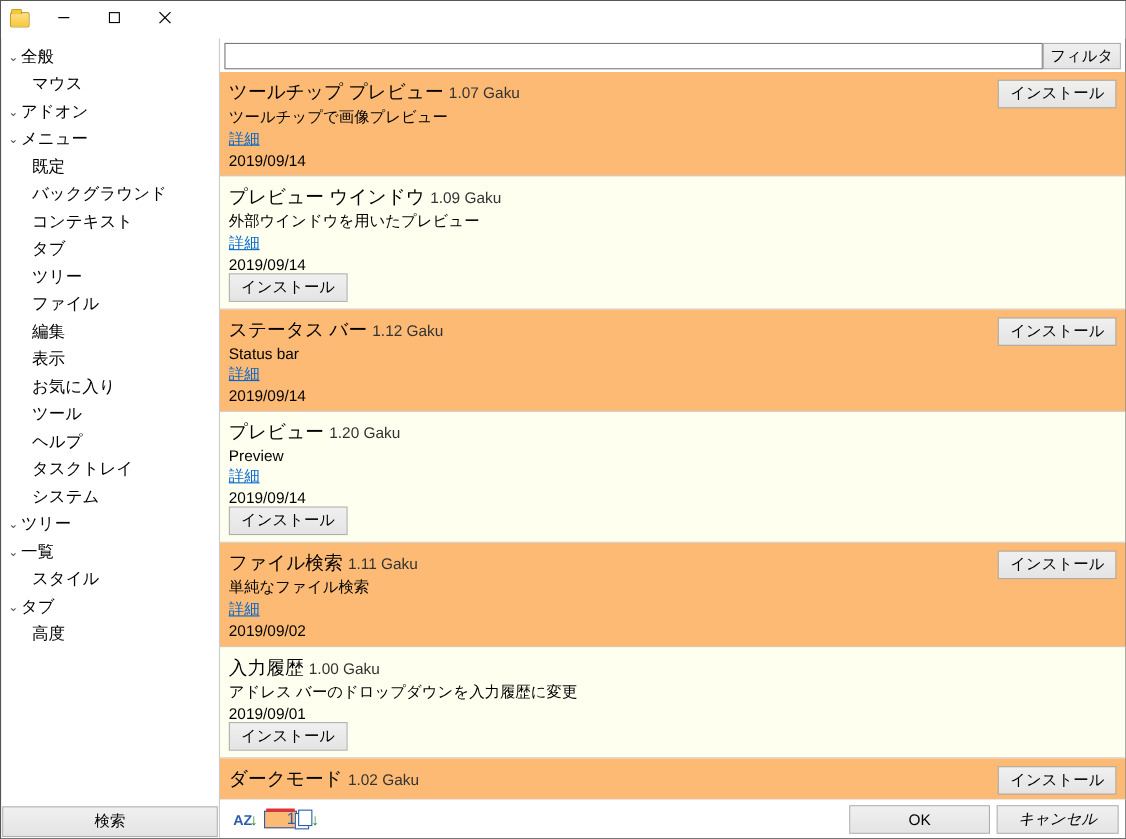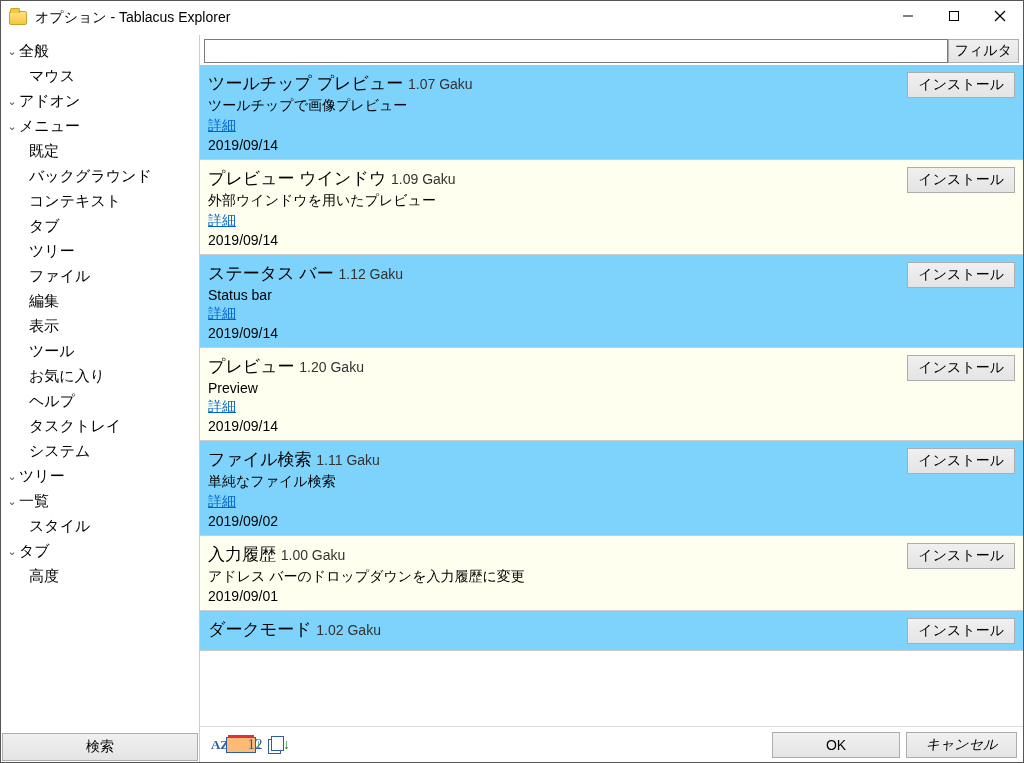--- a/index.html
+++ b/index.html
@@ -23,58 +23,57 @@
 .tree-node.child .tw { width: 0; }
 .tree-node.selected { background: #dcdcdc; }
 .search-btn { height: 28px; border: 1px solid #adadad; background: linear-gradient(#f0f0f0,#e4e4e4); font-size: 14px; margin: 0 1px 1px 1px; cursor: default; display:flex; align-items:center; justify-content:center; }
 
 .main { flex:1; display:flex; flex-direction:column; min-width:0; }
 .filterbar { height: 30px; display:flex; padding: 4px 4px 0 4px; gap:0; }
 .filter-input { flex:1; border: 1px solid #7a7a7a; padding: 2px 4px; font-size: 14px; background:#fff; height:24px;}
 .filter-btn { border:1px solid #adadad; background:linear-gradient(#f0f0f0,#e4e4e4); padding: 0 6px; font-size:14px; height:24px; display:flex; align-items:center; cursor:default;}
 
 .list { flex:1; overflow-y:auto; border-top: 0; }
-.addon { border-bottom: 1px solid #ccc; padding: 7px 8px 6px 8px; display:flex; background:#7dd3fc; }
-.addon.alt { background:#fffff0; }
+.addon { border-bottom: 1px solid #ccc; padding: 7px 8px 6px 8px; display:flex; background:#fdba74; }
+.addon.alt { background:#fffff0;flex-direction:column; }
 .addon-body { flex:1; min-width:0; }
 .addon-title { font-size: 17px; margin-bottom: 2px; }
 .addon-title .meta { font-size: 14px; color:#333; }
 .addon-desc { font-size: 14px; color:#000; margin-bottom: 2px; }
 .addon-link { font-size: 14px; color:#0066cc; text-decoration:underline; cursor:pointer; display:inline-block; margin-bottom: 2px;}
 .addon-date { font-size: 14px; color:#000; }
 .install-btn { align-self:flex-start; border:1px solid #adadad; background:linear-gradient(#f0f0f0,#e4e4e4); padding: 3px 10px; font-size:14px; cursor:default; white-space:nowrap; }
 
 .footer { height: 36px; border-top: 1px solid #ddd; display:flex; align-items:center; padding: 0 6px; gap: 6px; }
 .footer .sorticons { display:flex; gap:6px; padding-left:6px;}
 .footer .spacer { flex:1; }
 .footer .ok-btn, .footer .cancel-btn { border:1px solid #adadad; background:linear-gradient(#f0f0f0,#e4e4e4); font-size:14px; height:26px; cursor:default; display:flex; align-items:center; justify-content:center; }
 .footer .ok-btn { width: 128px; margin-left: 16px; }
 .footer .cancel-btn { width: 111px; font-style: italic; }
 
-.sorticon { width:22px; height:22px; display:flex; align-items:center; justify-content:flex-end; cursor:pointer;font-family:Liberation Serif, serif;}
+.sorticon { width:22px; height:22px; display:flex; align-items:center; justify-content:flex-start; cursor:pointer;}
 .az { font-size:13px; font-weight:bold; color:#2b5daa; position:relative;}
 .az::after{content:"↓"; color:#1a8a1a; font-size:14px; margin-left:-2px;}
 .cal { width:18px; height:16px; border:1px solid #2b5daa; background:#fdba74; position:relative; font-size:15px; color:#2b5daa; display:flex; align-items:center; justify-content:center;padding-left:28px;}
 .cal::before{content:""; position:absolute; top:-3px; left:1px; right:1px; height:3px; background:#d33;}
 .cal-wrap{display:flex; align-items:center;}
 .cal-wrap .arr{color:#1a8a1a; font-size:14px; margin-left:-1px;}
 .copy{width:16px; height:18px; position:relative;}
 .copy::before{content:""; position:absolute; left:0; top:3px; width:11px; height:13px; background:#fff; border:1px solid #2b5daa;}
 .copy::after{content:""; position:absolute; left:3px; top:0; width:11px; height:13px; background:#fff; border:1px solid #2b5daa;}
 .copy-wrap{display:flex; align-items:center;}
 .copy-wrap .arr{color:#1a8a1a; font-size:14px; margin-left:-1px;}
 </style>
 </head>
 <body>
 
 <div class="window">
 
   <div class="titlebar">
     <span class="folder-ic"></span>
-    <span class="title">オプション - Tablacus Explorer</span>
     <div class="winbtns">
       <div class="winbtn">
           <svg viewBox="0 0 12 12">
             <line x1="1" y1="6" x2="11" y2="6" stroke="#000" stroke-width="1"></line>
           </svg>
         </div>
       <div class="winbtn">
           <svg viewBox="0 0 12 12">
             <rect x="1.5" y="1.5" width="9" height="9" fill="none" stroke="#000" stroke-width="1"></rect>
           </svg>
@@ -135,25 +134,25 @@
           <div class="tree-node child">
             <span class="tw"></span>
             <span>編集</span>
           </div>
           <div class="tree-node child">
             <span class="tw"></span>
             <span>表示</span>
           </div>
           <div class="tree-node child">
             <span class="tw"></span>
+            <span>お気に入り</span>
+          </div>
+          <div class="tree-node child">
+            <span class="tw"></span>
             <span>ツール</span>
-          </div>
-          <div class="tree-node child">
-            <span class="tw"></span>
-            <span>お気に入り</span>
           </div>
           <div class="tree-node child">
             <span class="tw"></span>
             <span>ヘルプ</span>
           </div>
           <div class="tree-node child">
             <span class="tw"></span>
             <span>タスクトレイ</span>
           </div>
           <div class="tree-node child">

